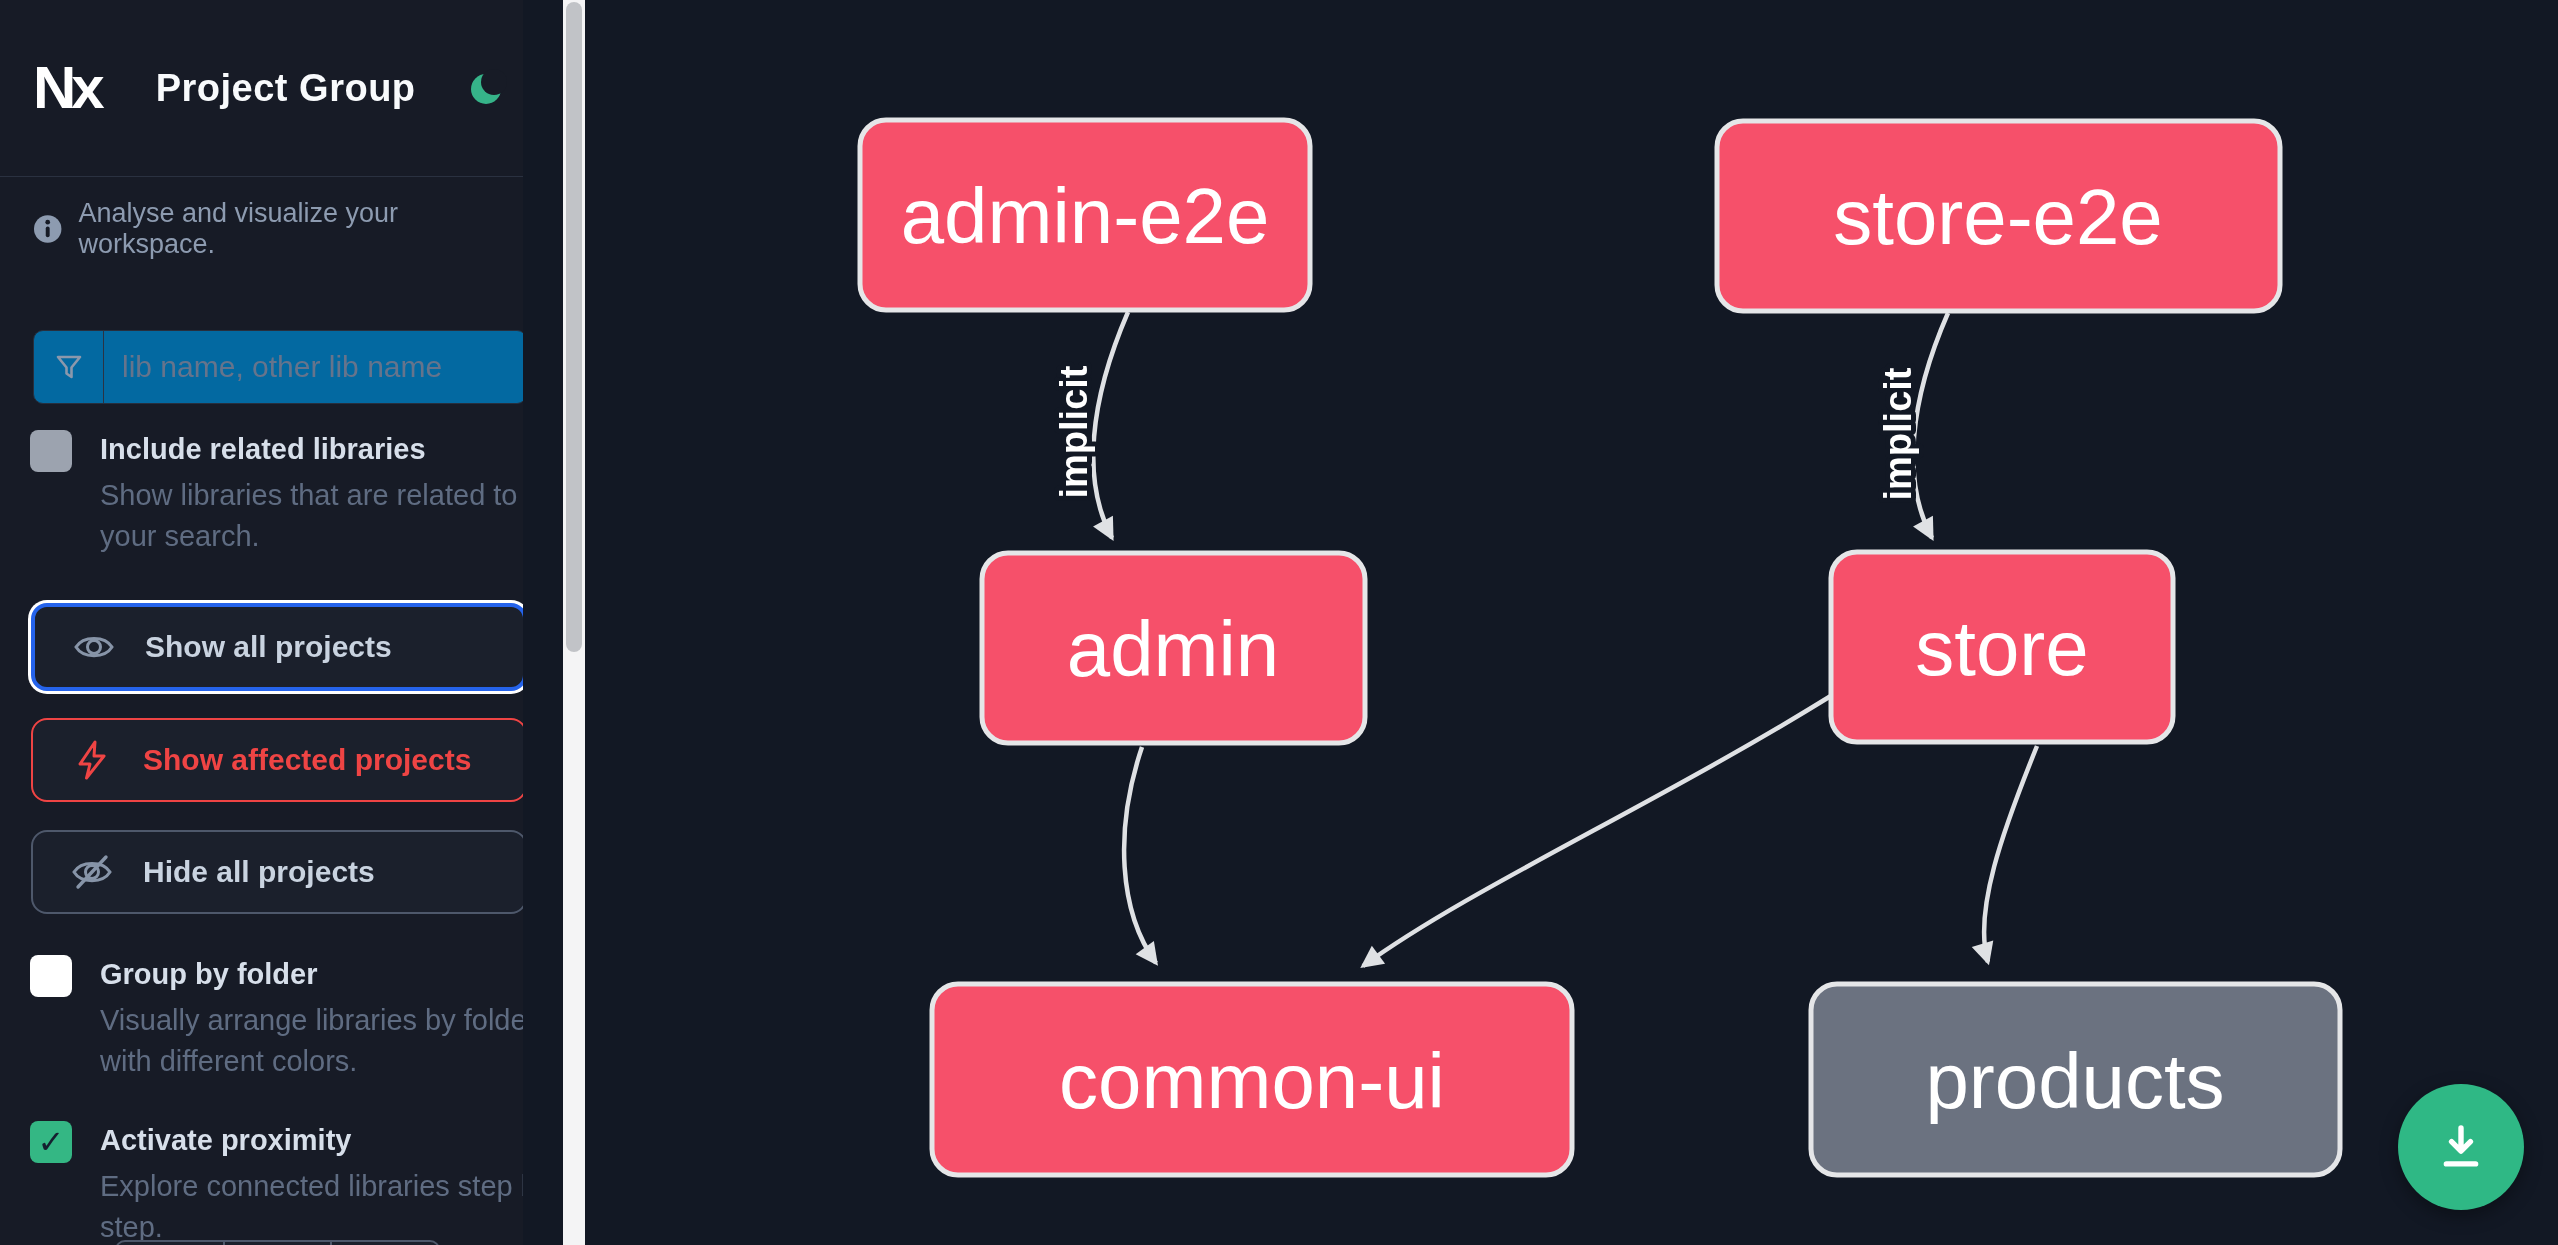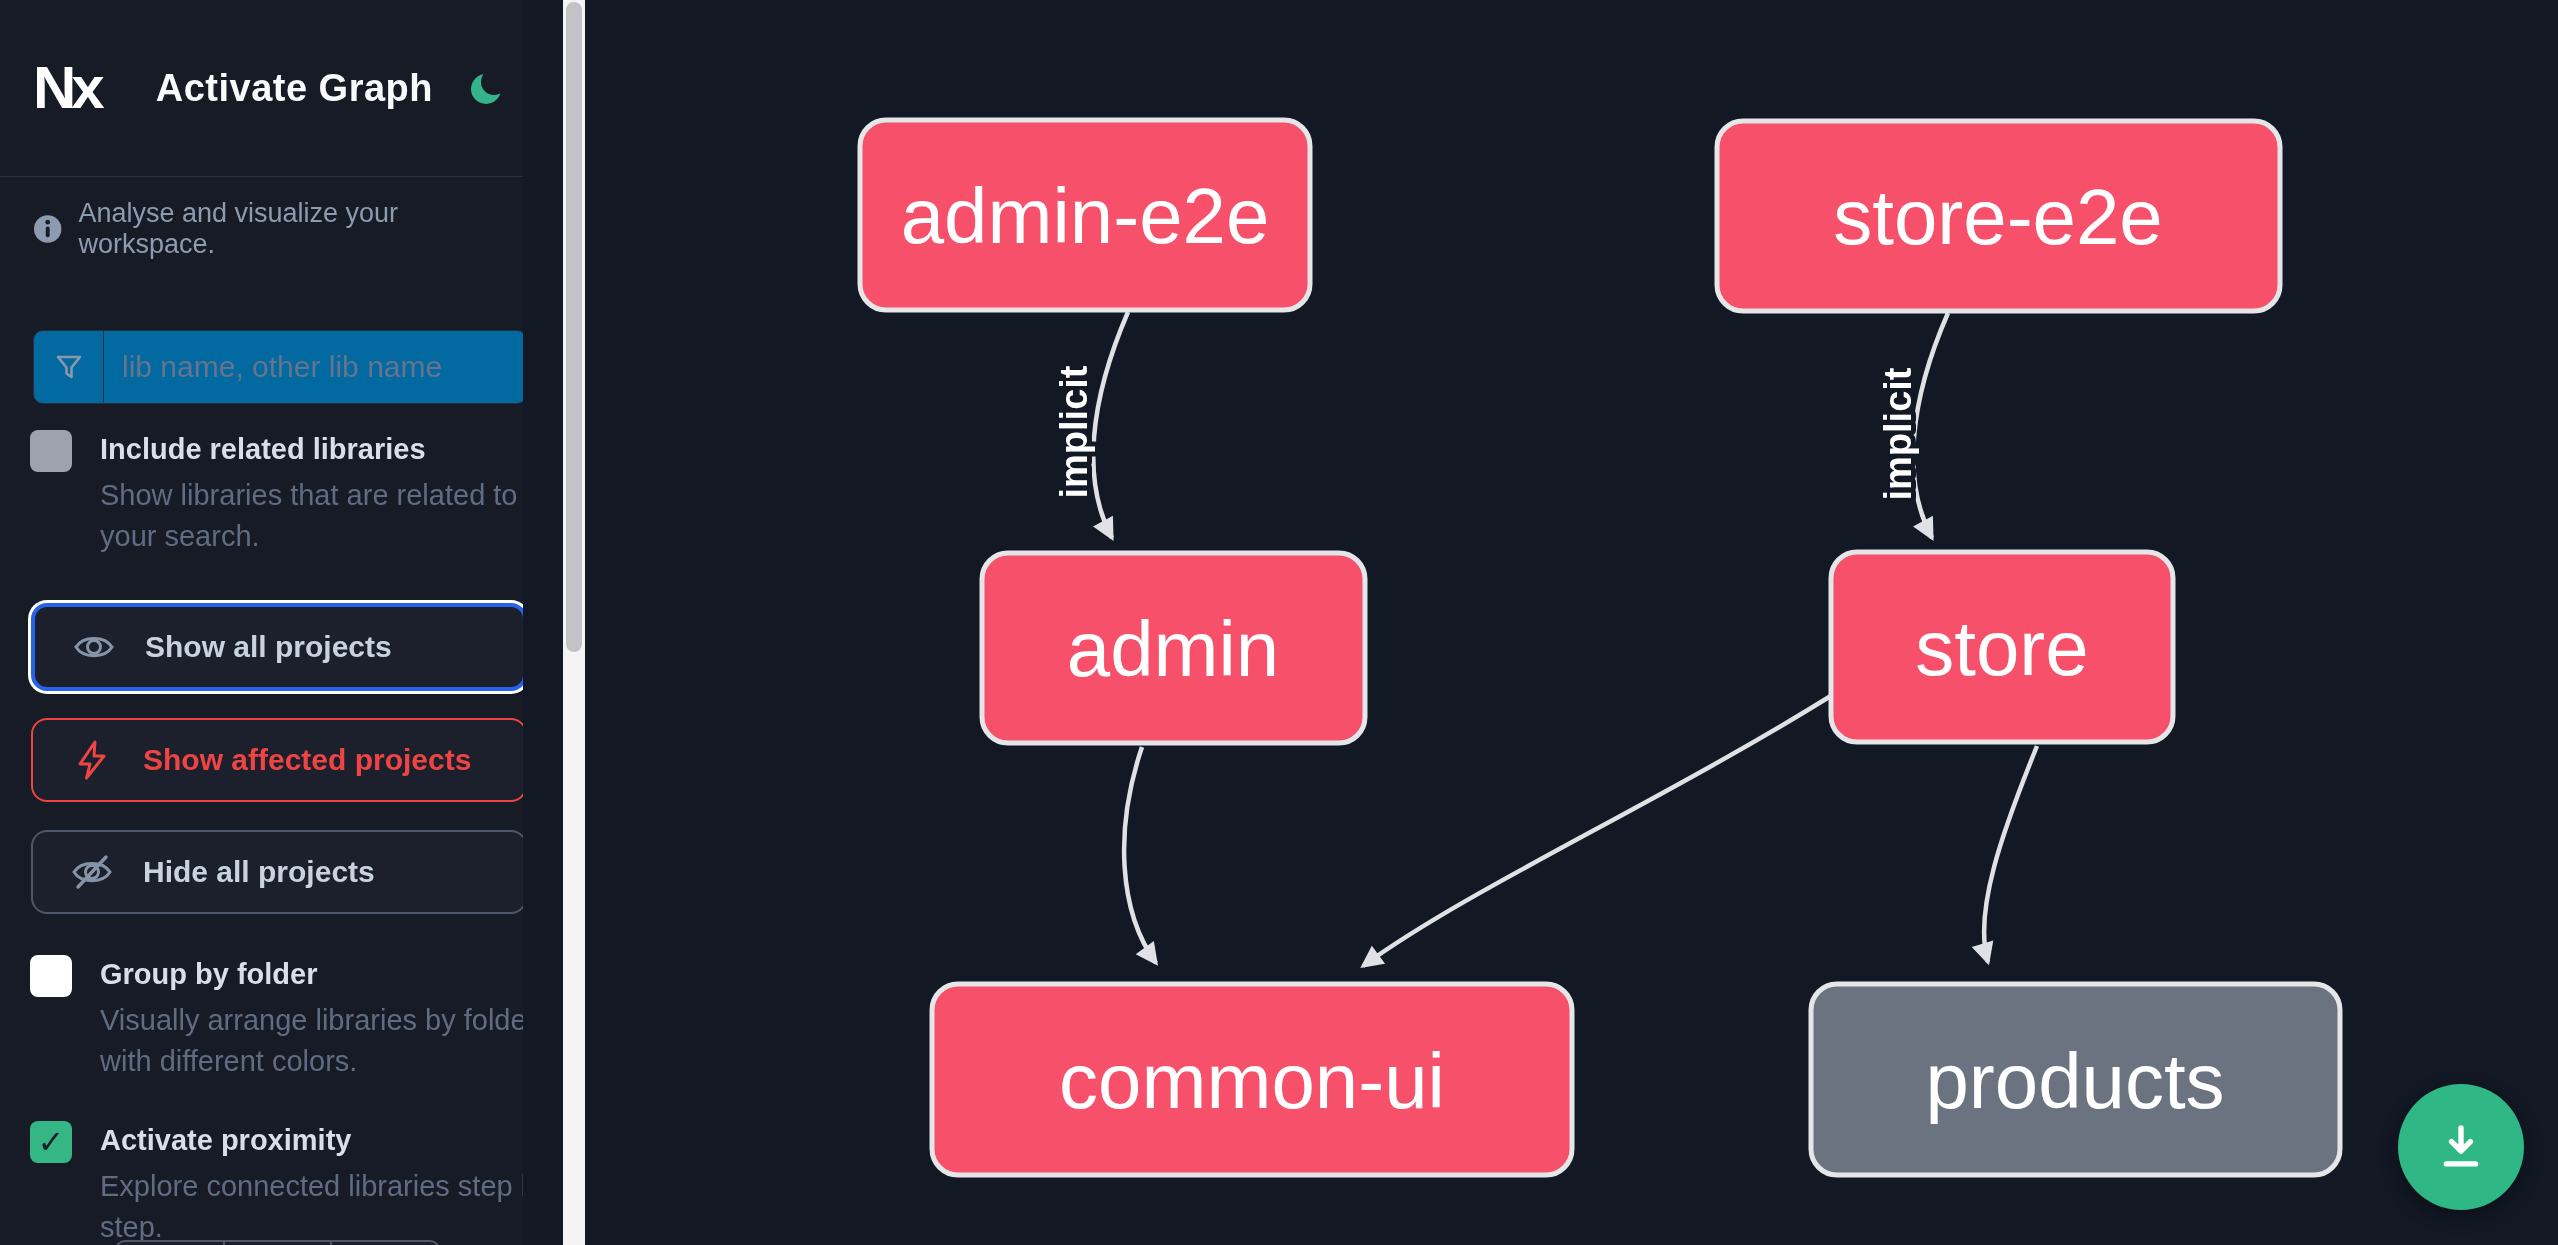--- a/index.html
+++ b/index.html
@@ -106,21 +106,21 @@
         <rect class="node-rect gray" x="1226" y="984" width="529" height="191" rx="26"></rect>
         <text class="node-label" x="1490" y="1108">products</text>
       </g>
     </svg>
   </div>
 
   <div class="sidebar">
 
     <div class="sb-header">
       <div class="nx-logo">Nx</div>
-      <div class="app-title">Activate Graph</div>
+      <div class="app-title">Project Group</div>
       <svg class="theme-toggle" viewBox="0 0 40 40">
         <circle cx="19" cy="21" r="15" fill="#36B489"></circle>
         <circle cx="27" cy="14" r="13" fill="#171B26"></circle>
       </svg>
     </div>
     <div class="sb-divider"></div>
 
     <div class="tagline-row">
       <svg width="30" height="30" viewBox="0 0 30 30">
         <circle cx="15" cy="15" r="14" fill="#8D9BB0"></circle>

